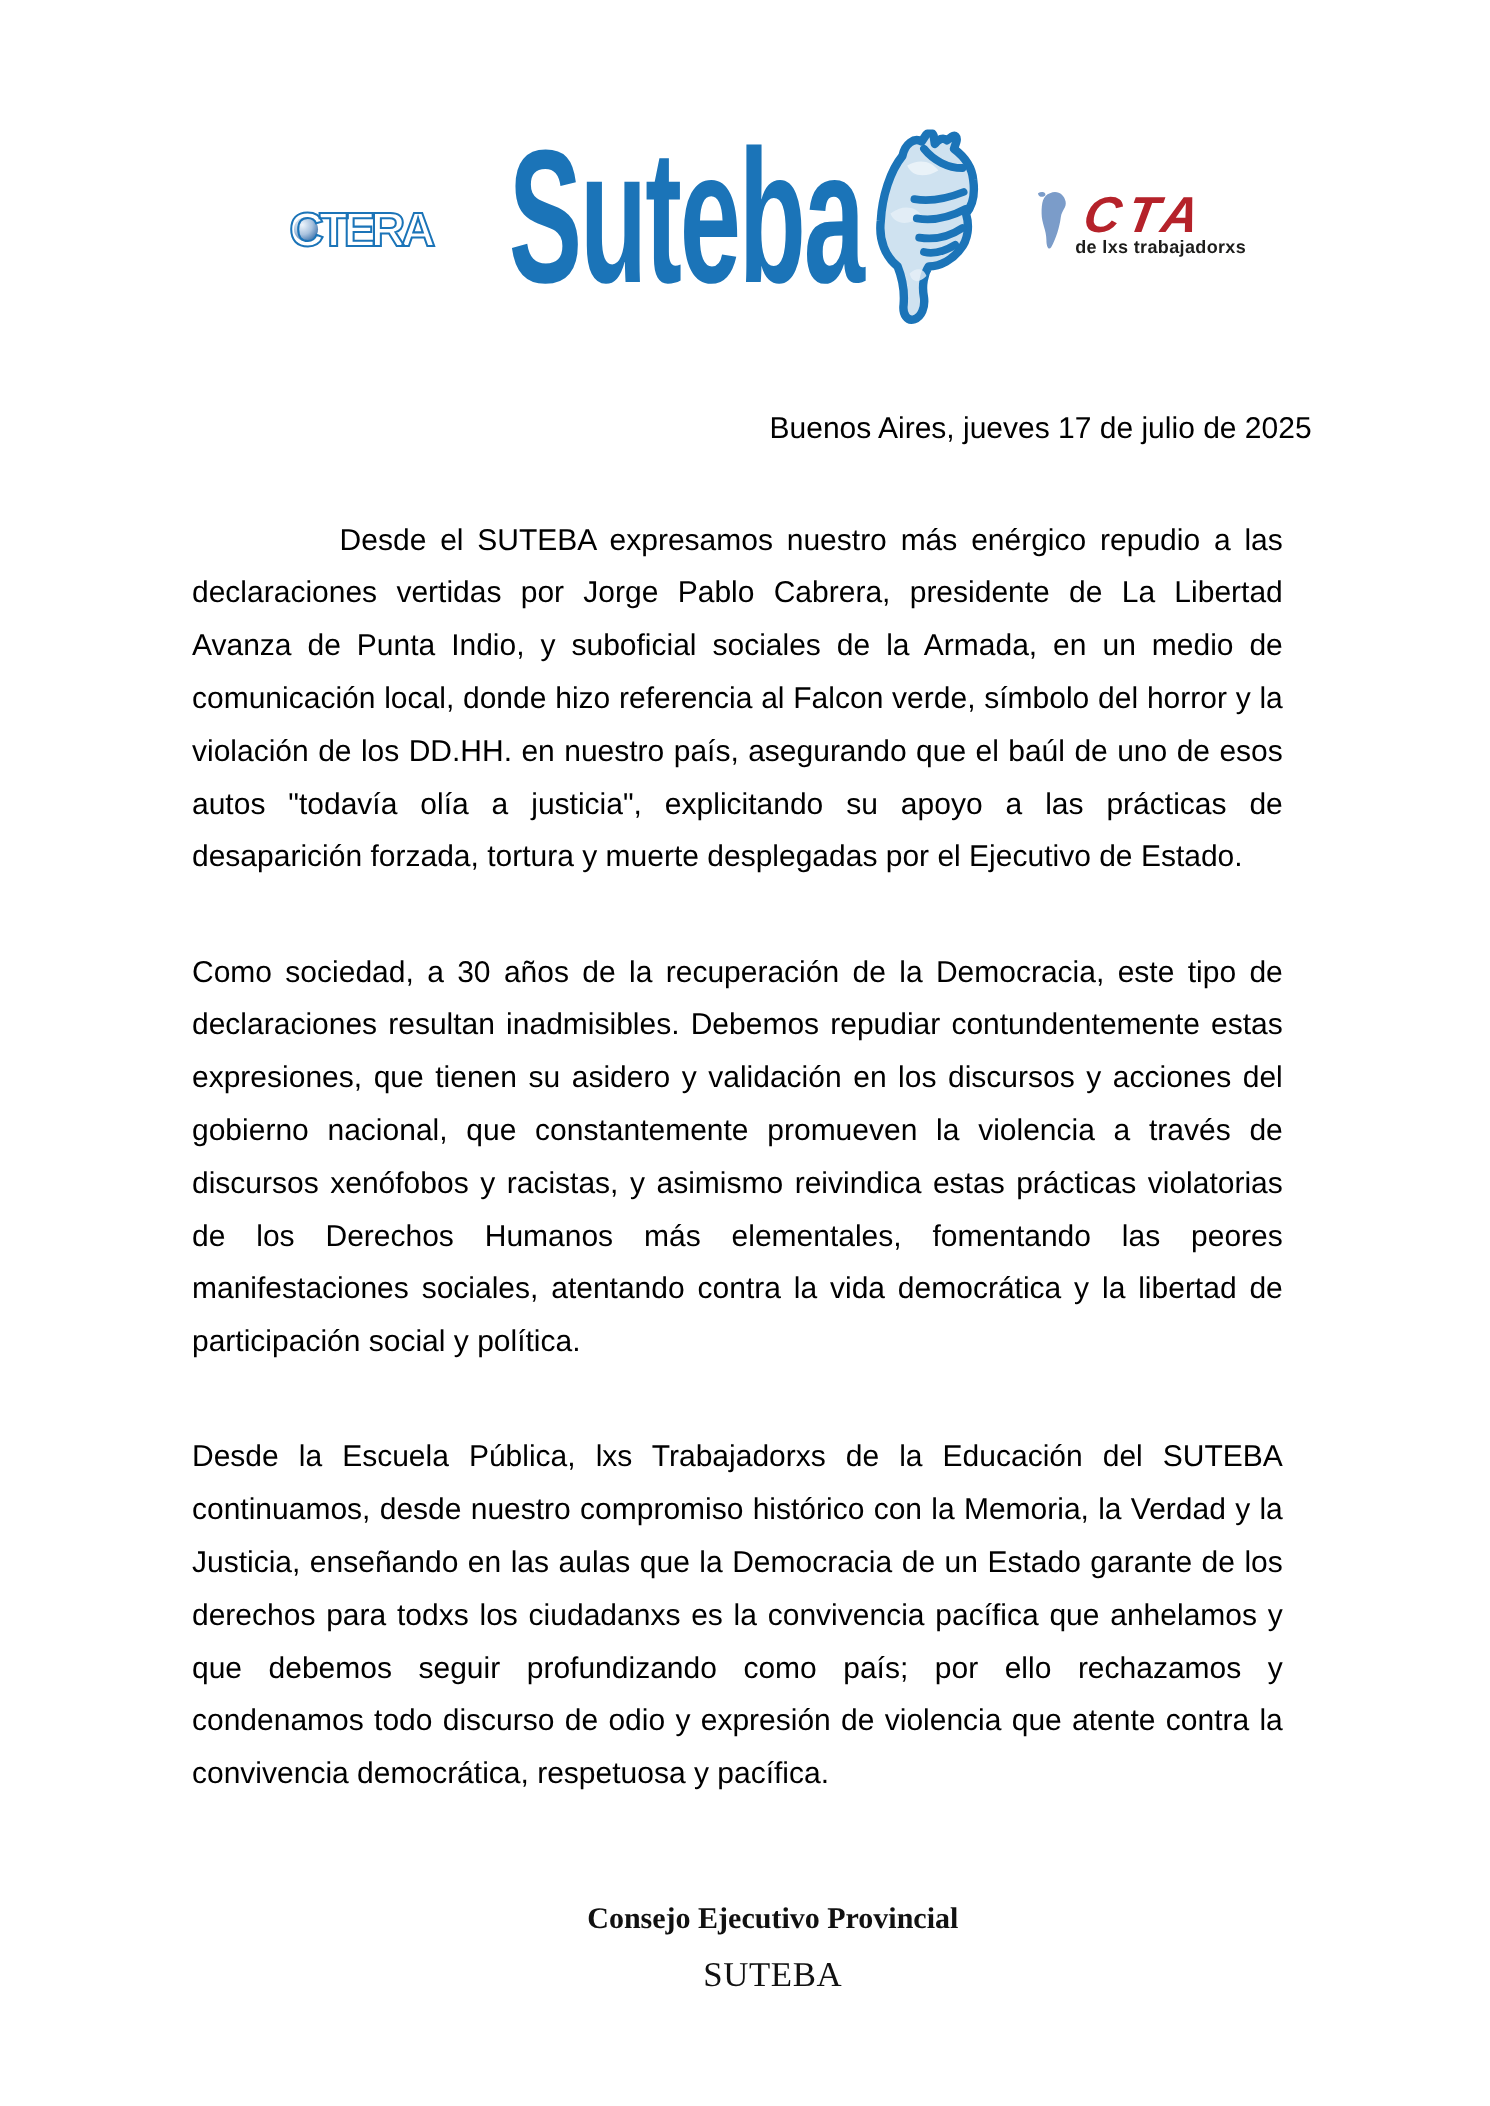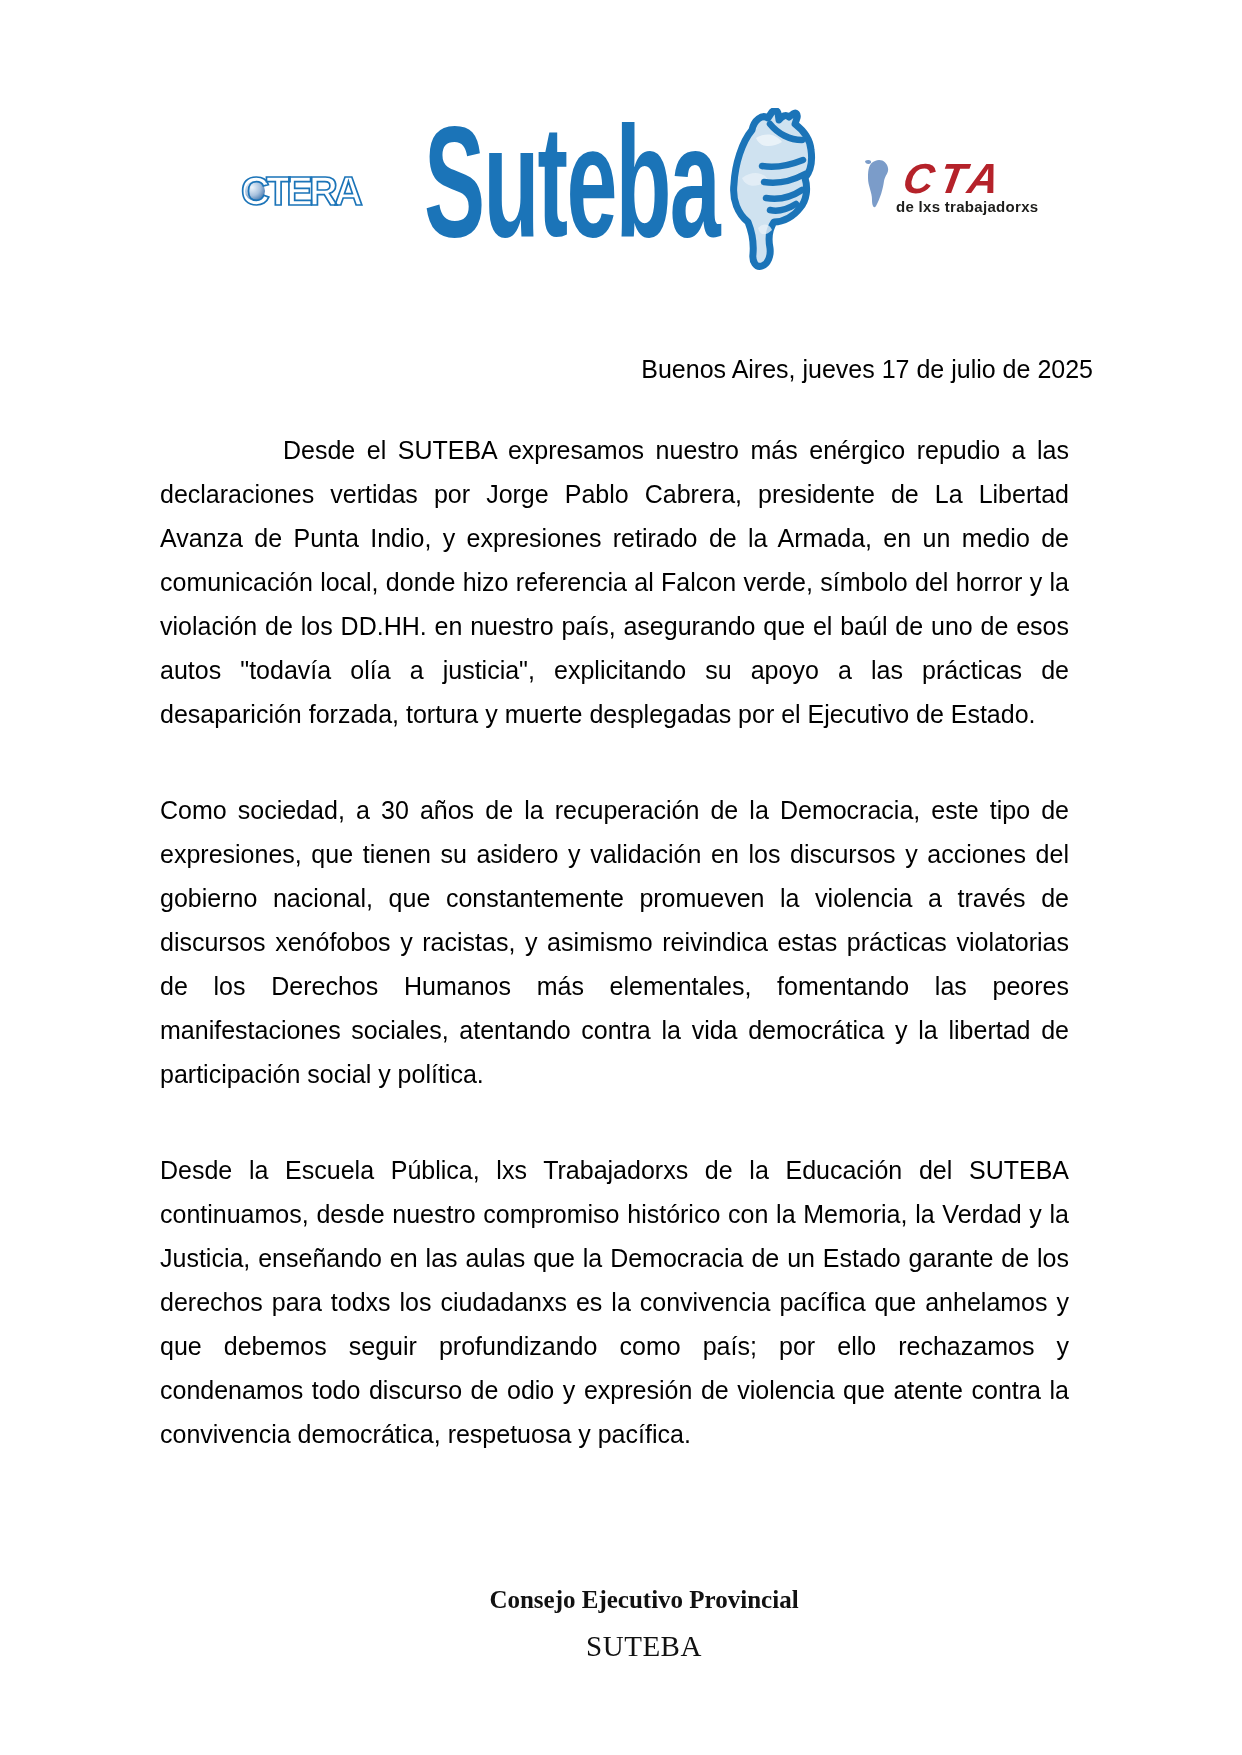--- a/index.html
+++ b/index.html
@@ -32,21 +32,21 @@
     white-space:nowrap;
   }
   .cta-sub{
     position:absolute;left:896px;top:198px;
     font-size:15px;font-weight:bold;color:#1d1d1b;
     letter-spacing:0.3px;white-space:nowrap;text-align:center;
   }
 
   
   .dateline{
-    position:absolute;left:160px;top:354px;width:933px;
+    position:absolute;left:160px;top:342px;width:933px;
     text-align:right;font-size:25px;line-height:30px;color:#000;
   }
   .bodytext{
     position:absolute;left:160px;top:428px;width:925px;
     font-size:25px;color:#000;
   }
   .para{margin:0 16px 52px 0;}
   .para:last-child{margin-bottom:0;}
   .line{
     line-height:44px;
@@ -112,28 +112,29 @@
     <div class="cta-word">CTA</div>
     <div class="cta-sub">de lxs trabajadorxs</div>
   </div>
 
   <div class="dateline">Buenos Aires, jueves 17 de julio de 2025</div>
 
   <div class="bodytext" id="paragraphs">
       <div class="para">
         <div class="line indent">Desde el SUTEBA expresamos nuestro más enérgico repudio a las</div>
         <div class="line">declaraciones vertidas por Jorge Pablo Cabrera, presidente de La Libertad</div>
-        <div class="line">Avanza de Punta Indio, y expresiones retirado de la Armada, en un medio de</div>
+        <div class="line">Avanza de Punta Indio, y suboficial sociales de la Armada, en un medio de</div>
         <div class="line">comunicación local, donde hizo referencia al Falcon verde, símbolo del horror y la</div>
         <div class="line">violación de los DD.HH. en nuestro país, asegurando que el baúl de uno de esos</div>
         <div class="line">autos "todavía olía a justicia", explicitando su apoyo a las prácticas de</div>
         <div class="line last">desaparición forzada, tortura y muerte desplegadas por el Ejecutivo de Estado.</div>
       </div>
       <div class="para">
         <div class="line">Como sociedad, a 30 años de la recuperación de la Democracia, este tipo de</div>
+        <div class="line">declaraciones resultan inadmisibles. Debemos repudiar contundentemente estas</div>
         <div class="line">expresiones, que tienen su asidero y validación en los discursos y acciones del</div>
         <div class="line">gobierno nacional, que constantemente promueven la violencia a través de</div>
         <div class="line">discursos xenófobos y racistas, y asimismo reivindica estas prácticas violatorias</div>
         <div class="line">de los Derechos Humanos más elementales, fomentando las peores</div>
         <div class="line">manifestaciones sociales, atentando contra la vida democrática y la libertad de</div>
         <div class="line last">participación social y política.</div>
       </div>
       <div class="para">
         <div class="line">Desde la Escuela Pública, lxs Trabajadorxs de la Educación del SUTEBA</div>
         <div class="line">continuamos, desde nuestro compromiso histórico con la Memoria, la Verdad y la</div>

